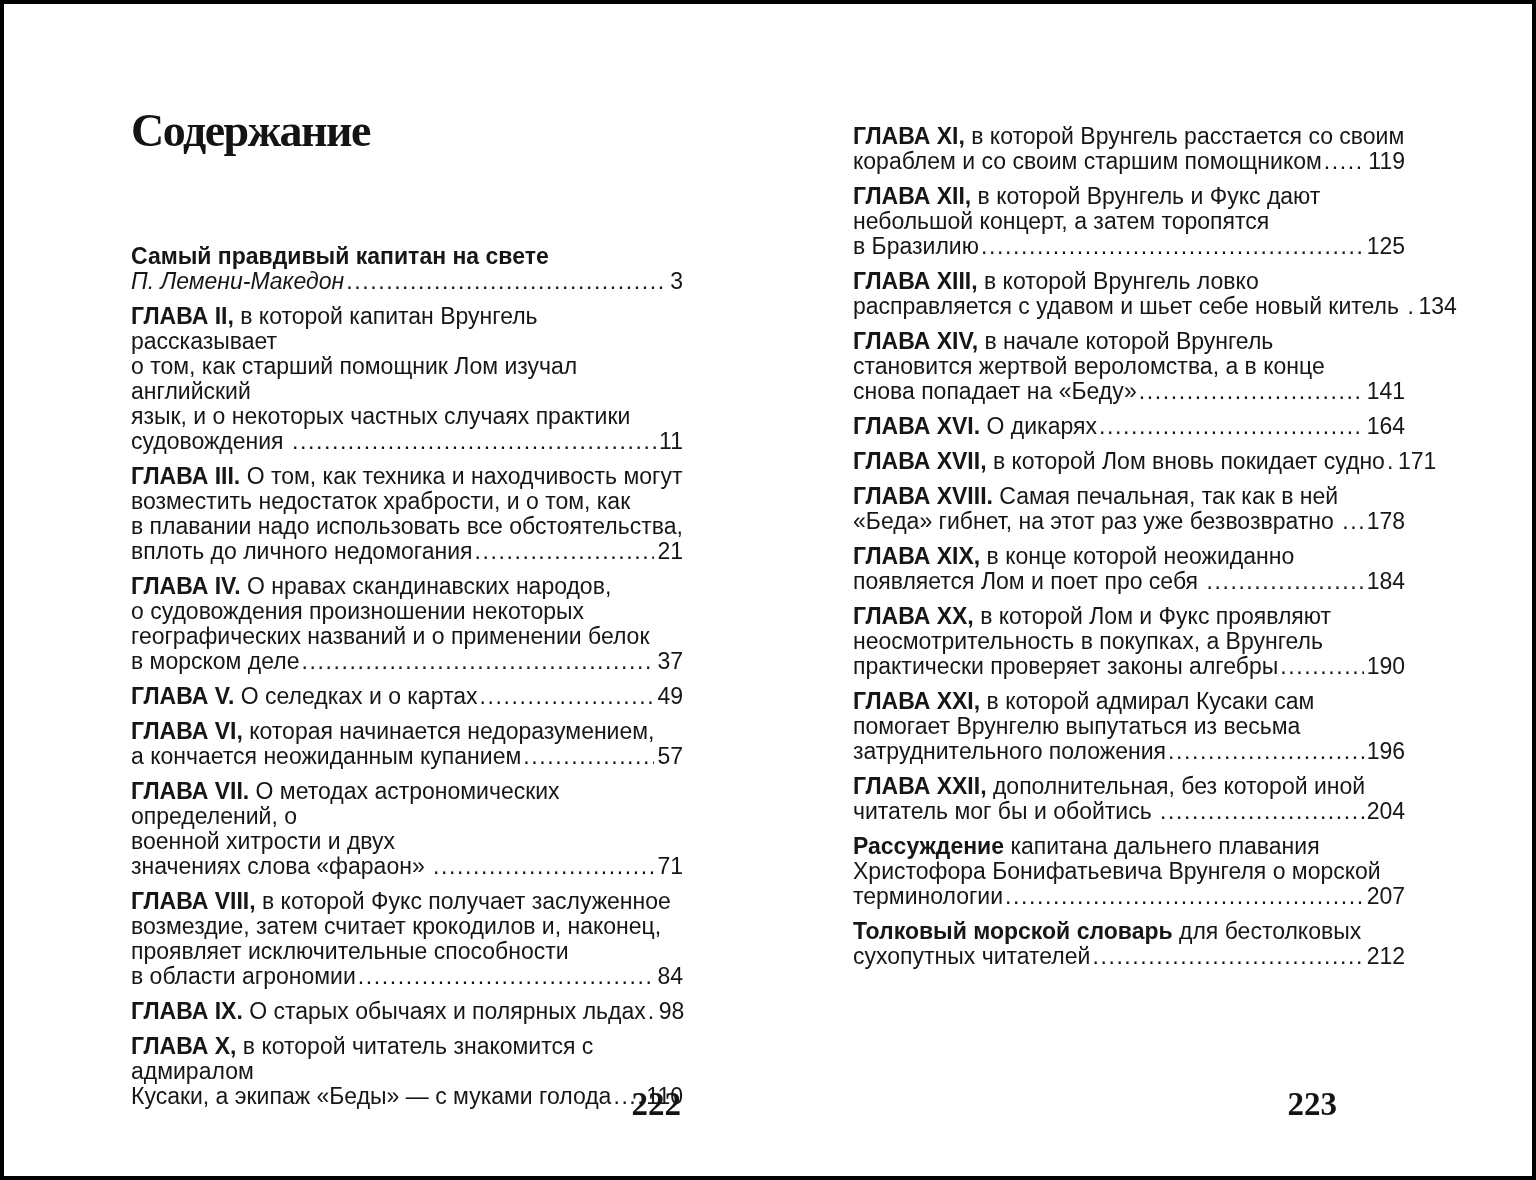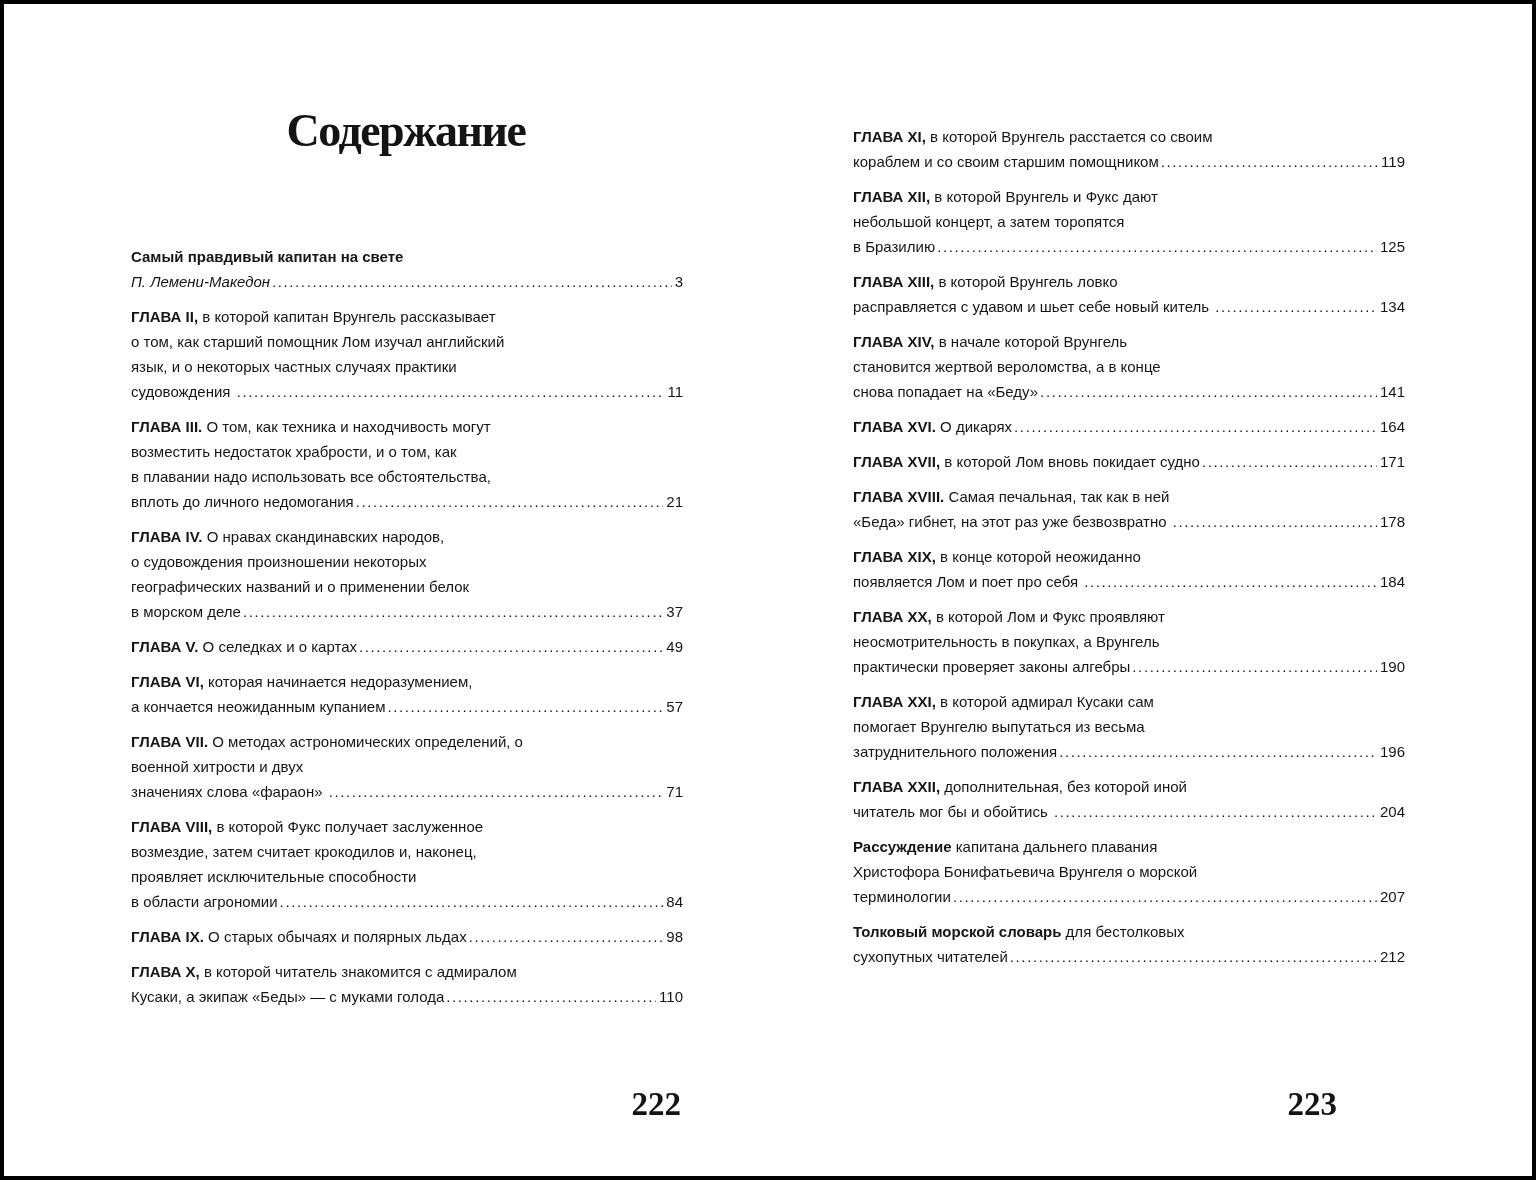--- a/index.html
+++ b/index.html
@@ -6,29 +6,29 @@
   body{
     width:1536px;height:1180px;position:relative;background:#f5f5f5;
     font-family:"Liberation Sans",sans-serif;
   }
   .frame{
     position:absolute;inset:0;background:#ffffff;
     border:4px solid #000;box-sizing:border-box;
   }
   .toc-title{
     position:absolute;left:127px;top:104px;width:550px;
-    text-align:center;font-family:"Liberation Serif",serif;
+    text-align:left;font-family:"Liberation Serif",serif;
     font-weight:bold;font-size:46px;line-height:1;letter-spacing:-1.5px;
     color:#141414;
   }
   .entries{position:absolute;width:552px;color:#161616;}
   #left-entries{left:127px;top:200px;margin-top:40px;}
   #right-entries{left:849px;top:120px;}
   .entry{margin-bottom:10px;}
-  .line{font-size:15px;line-height:25px;}
+  .line{font-size:23px;line-height:25px;}
   .line .b{font-weight:bold;}
   .line .i{font-style:italic;}
   .line.last{display:flex;align-items:center;}
   .line.last .seg{white-space:pre;flex:0 0 auto;}
   .dots{
     flex:1 1 0;min-width:8px;overflow:hidden;white-space:nowrap;
     padding-left:2px;
   }
   .dots::after{
     content:"........................................................................................................................";

